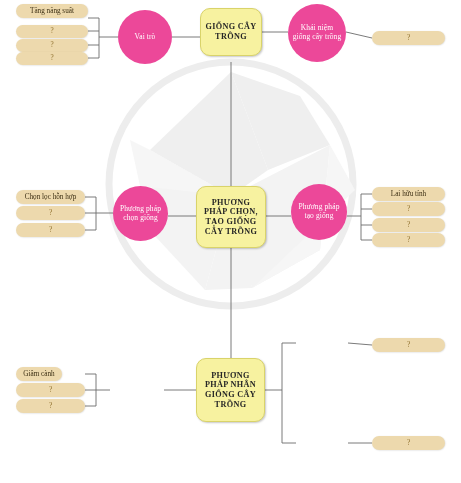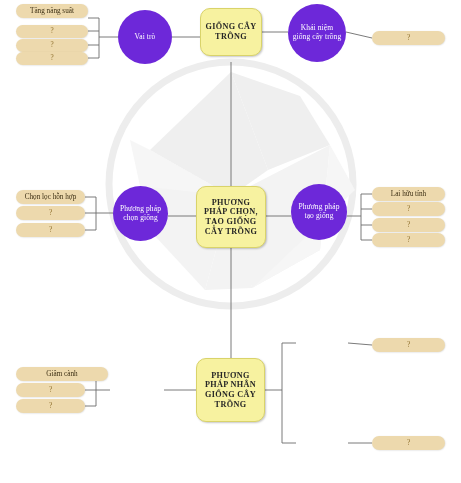--- a/index.html
+++ b/index.html
@@ -36,21 +36,21 @@
     box-sizing: border-box;
     display: flex;
     align-items: center;
     justify-content: center;
     text-align: center;
     line-height: 1.18;
   }
 
   .circle-node {
     border-radius: 50%;
-    background: #6d28d9;
+    background: #ec4899;
     color: #ffffff;
     font-size: 7.5px;
     letter-spacing: 0.1px;
     padding: 4px;
   }
 
   .main-node {
     background: #f7f2a0;
     border: 1px solid #d9d36a;
     border-radius: 10px;
@@ -172,21 +172,21 @@
 
   <div class="node main-node" style="left:196px; top:186px; width:70px; height:62px;">PHƯƠNG PHÁP CHỌN, TẠO GIỐNG CÂY TRỒNG</div>
 
   <div class="node circle-node" style="left:291px; top:184px; width:56px; height:56px;">Phương pháp tạo giống</div>
 
   <div class="node pill-node" style="left:372px; top:187px; width:73px; height:14px;text-align:right;">Lai hữu tính</div>
   <div class="node pill-node q" style="left:372px; top:202px; width:73px; height:14px;">?</div>
   <div class="node pill-node q" style="left:372px; top:218px; width:73px; height:14px;">?</div>
   <div class="node pill-node q" style="left:372px; top:233px; width:73px; height:14px;">?</div>
 
-  <div class="node pill-node" style="left:16px; top:367px; width:92px; height:14px;">Giâm cành</div>
+  <div class="node pill-node" style="left:16px; top:367px; width:46px; height:14px;">Giâm cành</div>
   <div class="node pill-node q" style="left:16px; top:383px; width:69px; height:14px;">?</div>
   <div class="node pill-node q" style="left:16px; top:399px; width:69px; height:14px;">?</div>
 
 
   <div class="node main-node" style="left:196px; top:358px; width:69px; height:64px;">PHƯƠNG PHÁP NHÂN GIỐNG CÂY TRỒNG</div>
 
   <div class="node pill-node q" style="left:372px; top:338px; width:73px; height:14px;">?</div>
 
   <div class="node pill-node q" style="left:372px; top:436px; width:73px; height:14px;">?</div>
 

